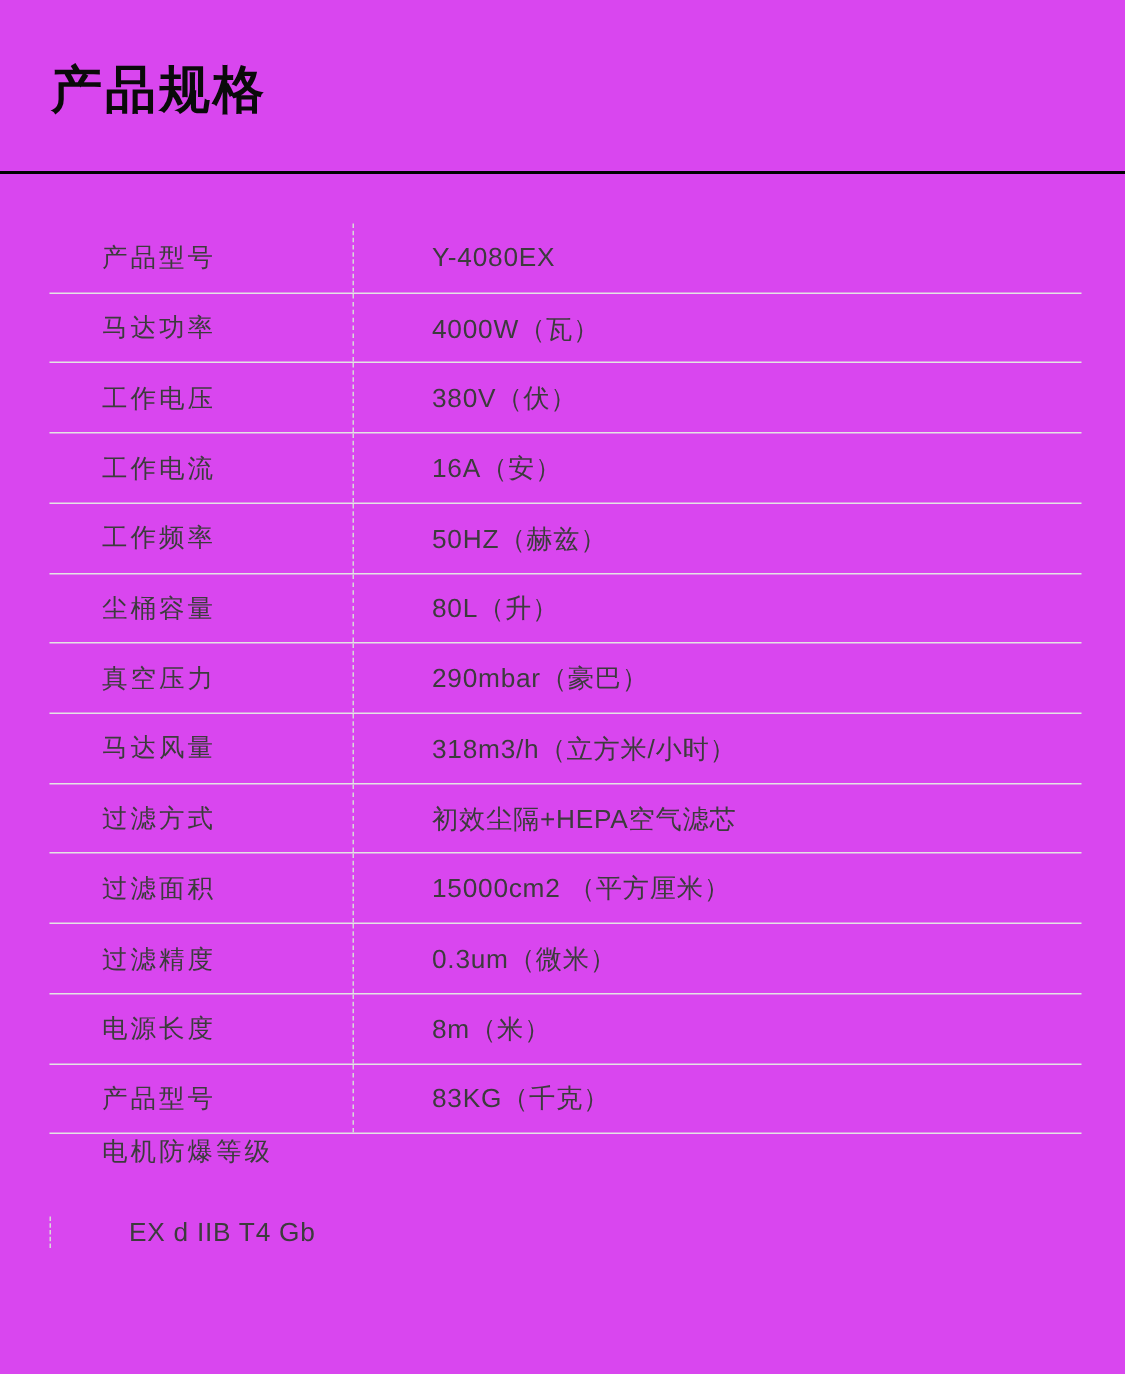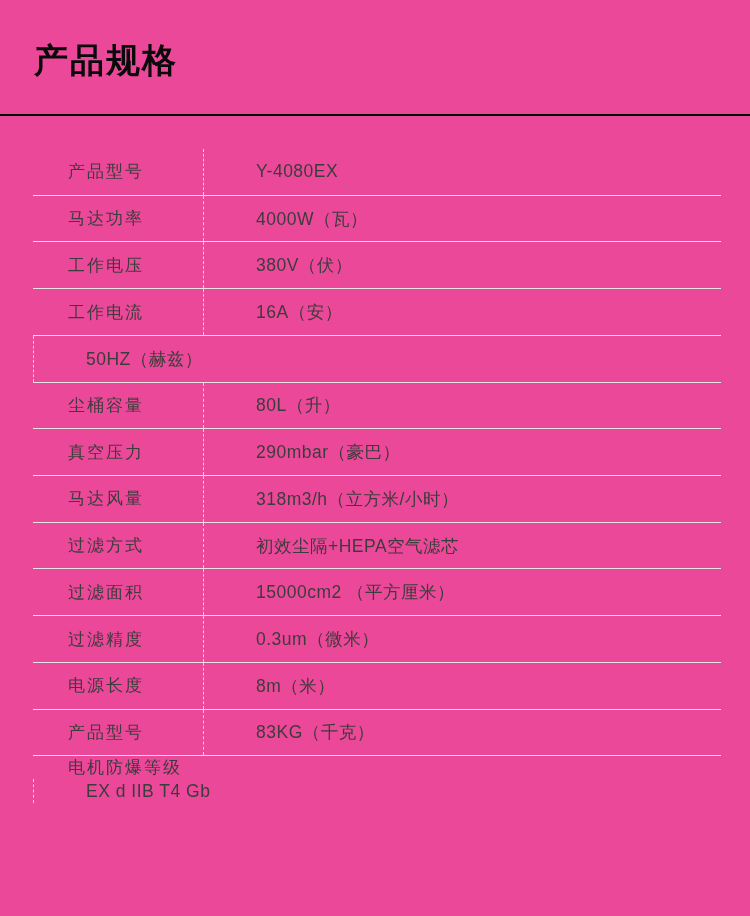--- a/index.html
+++ b/index.html
@@ -11,21 +11,21 @@
     width: 750px;
     height: 916px;
     position: relative;
     overflow: hidden;
     font-family: "Liberation Sans", "DejaVu Sans", sans-serif;
     -webkit-font-smoothing: antialiased;
   }
   .page {
     position: absolute;
     inset: 0;
-    background: #ec4899;
+    background: #d946ef;
   }
   .page-title {
     position: absolute;
     left: 34px;
     top: 42px;
     font-size: 34px;
     line-height: 36px;
     font-weight: bold;
     color: #0a0a0a;
     letter-spacing: 2px;
@@ -44,20 +44,21 @@
     left: 33px;
     top: 149px;
     width: 688px;
   }
   .spec-row {
     display: flex;
     align-items: stretch;
     height: 46.73px;
     box-sizing: border-box;
     border-bottom: 1px solid #e4e4e4;
+    gap: 32px;
   }
   .spec-row:last-child {
     border-bottom: none;
     flex-direction: column;
   }
   .spec-label {
     width: 170px;
     box-sizing: border-box;
     padding-left: 35px;
     display: flex;
@@ -99,20 +100,21 @@
       </div>
       <div class="spec-row">
         <div class="spec-label">工作电压</div>
         <div class="spec-value">380V（伏）</div>
       </div>
       <div class="spec-row">
         <div class="spec-label">工作电流</div>
         <div class="spec-value">16A（安）</div>
       </div>
       <div class="spec-row">
+        <div class="spec-label">工作频率</div>
         <div class="spec-value">50HZ（赫兹）</div>
       </div>
       <div class="spec-row">
         <div class="spec-label">尘桶容量</div>
         <div class="spec-value">80L（升）</div>
       </div>
       <div class="spec-row">
         <div class="spec-label">真空压力</div>
         <div class="spec-value">290mbar（豪巴）</div>
       </div>

